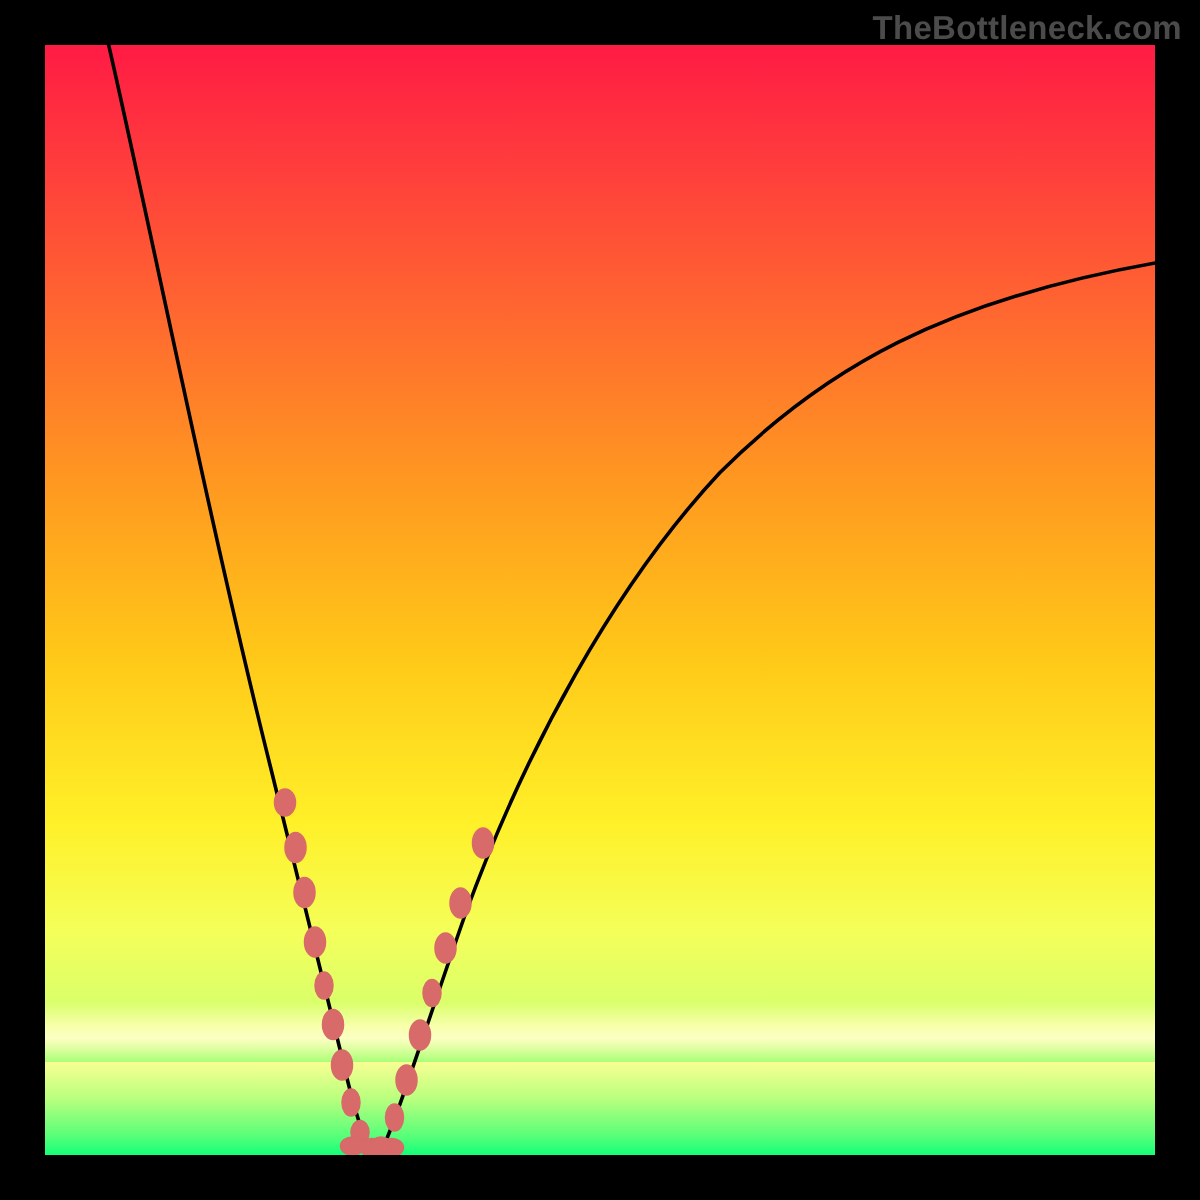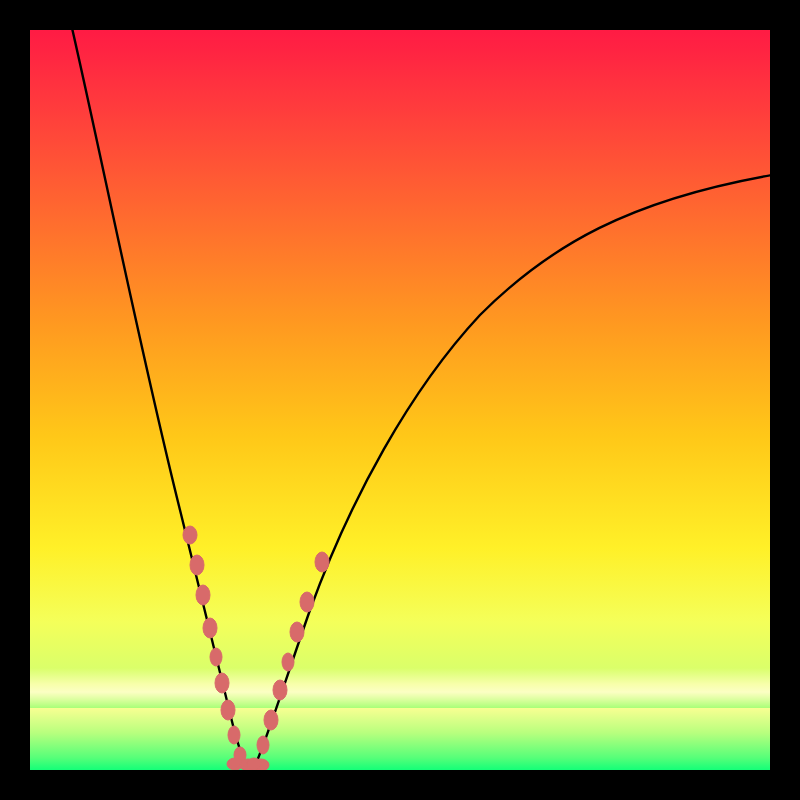--- a/index.html
+++ b/index.html
@@ -87,20 +87,21 @@
   .dot {
     fill: #d86a6a;
     stroke: #d86a6a;
   }
 </style>
 </head>
 <body>
 
 <div class="frame">
 
+  <div class="watermark">TheBottleneck.com</div>
 
   <div class="plot">
     <div class="band"></div>
     <div class="bottom-bright"></div>
 
     <svg class="curve" viewBox="0 0 740 740">
 
       <path d="M 42 -2
                C 70 120, 110 320, 150 480
                C 170 560, 185 620, 198 675

